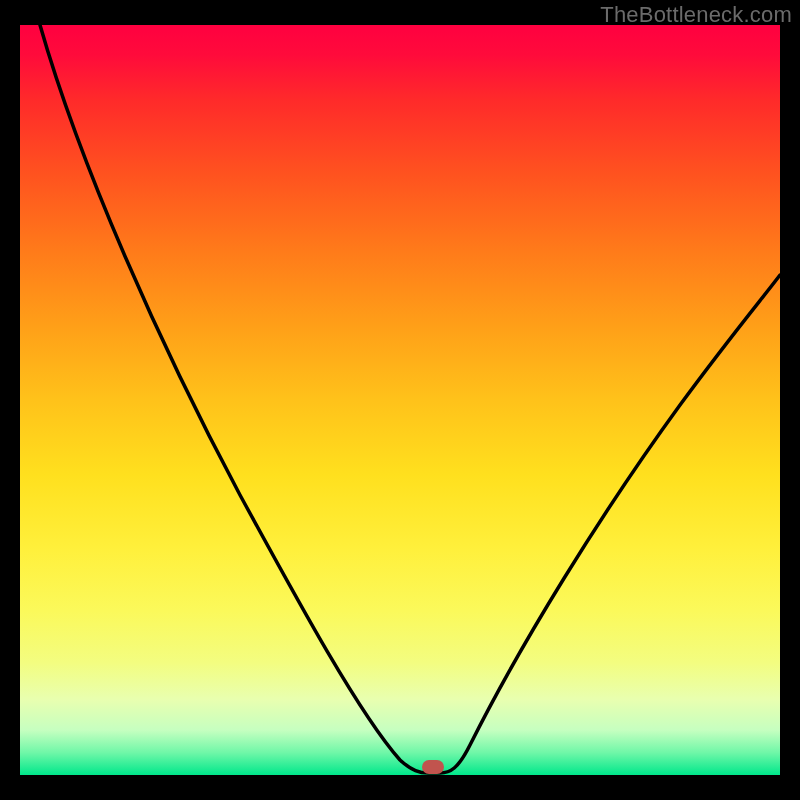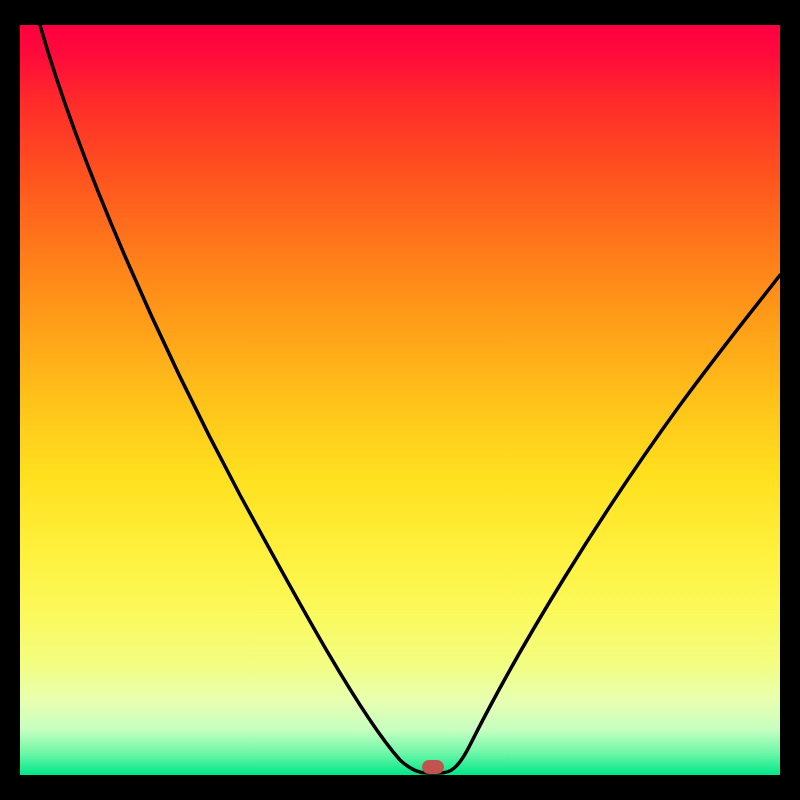--- a/index.html
+++ b/index.html
@@ -80,13 +80,14 @@
                C 60 140, 140 320, 220 470
                C 280 580, 340 690, 380 735
                C 392 746, 400 748, 408 748
                L 420 748
                C 430 748, 438 744, 450 720
                C 500 620, 580 490, 660 380
                C 710 312, 745 270, 760 250" fill="none" stroke="#000" stroke-width="3.5" stroke-linecap="round" stroke-linejoin="round"></path>
     </svg>
     <div class="marker" style="left:402px; top:735px;"></div>
   </div>
+  <div class="branding">TheBottleneck.com</div>
 </div>
 
 </body></html>

